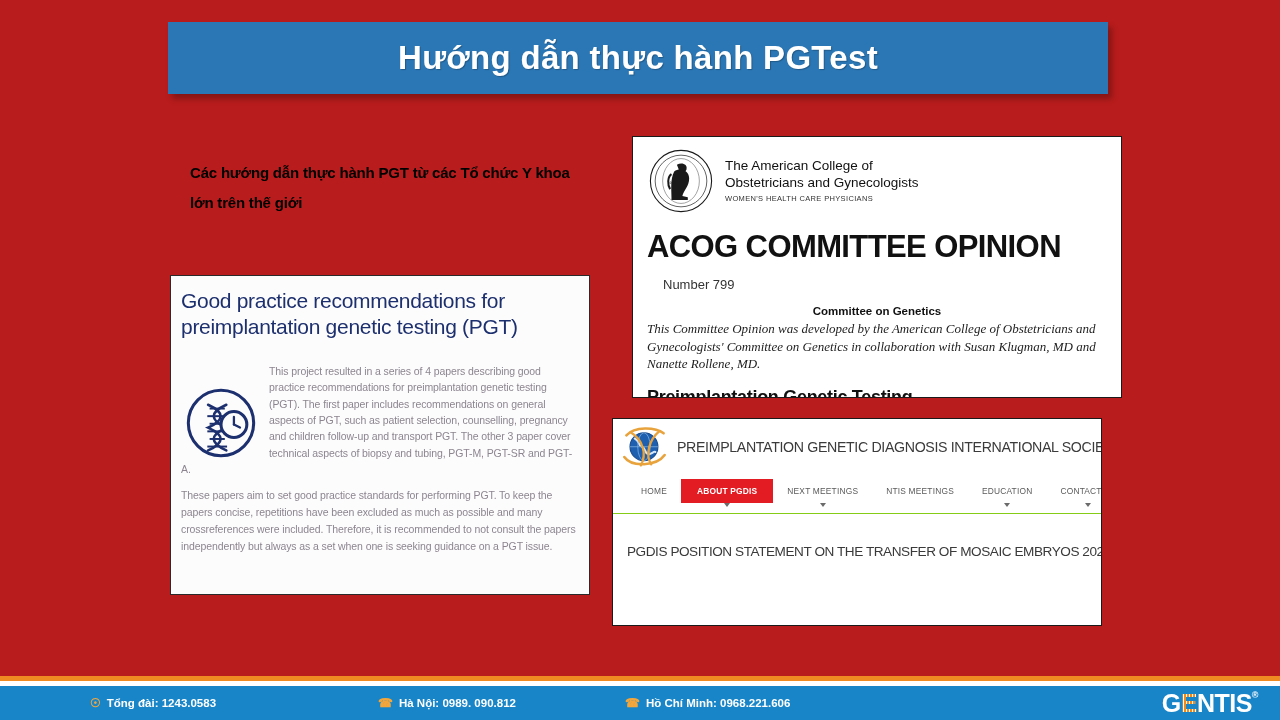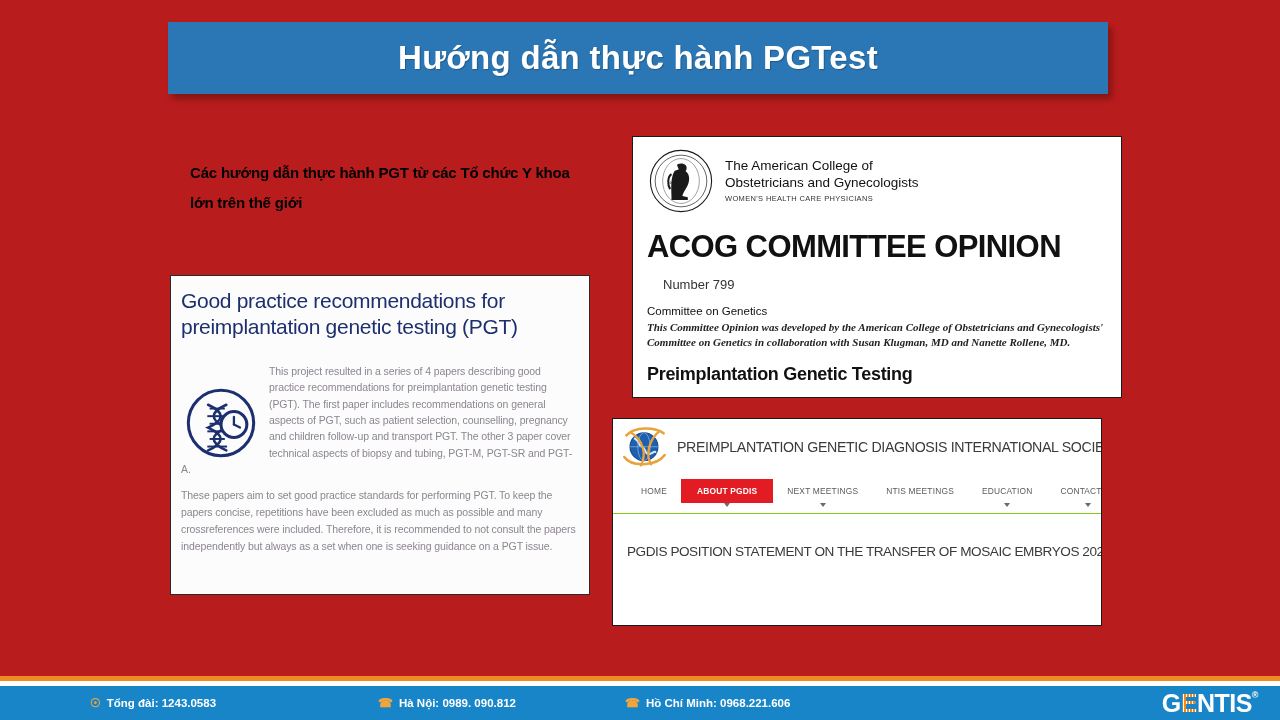--- a/index.html
+++ b/index.html
@@ -147,31 +147,31 @@
   }
   #acog-number {
     margin-top: 12px;
     font-size: 13px;
     color: #333333;
     padding-left: 16px;
   }
   #acog-committee {
     margin-top: 13px;
     font-size: 11.5px;
-    font-weight: normal;
+    font-weight: bold;
     color: #111111;
+    text-align: center;
   }
   #acog-credit {
     margin-top: 3px;
     font-family: "Liberation Serif", serif;
     font-style: italic;
-    font-size: 11px;
+    font-size: 13px;
     line-height: 1.35;
     color: #222222;
-    font-weight: bold;
   }
   #acog-subject {
     margin-top: 14px;
     font-size: 18px;
     font-weight: bold;
     color: #111111;
     letter-spacing: -0.3px;
   }
 
   

